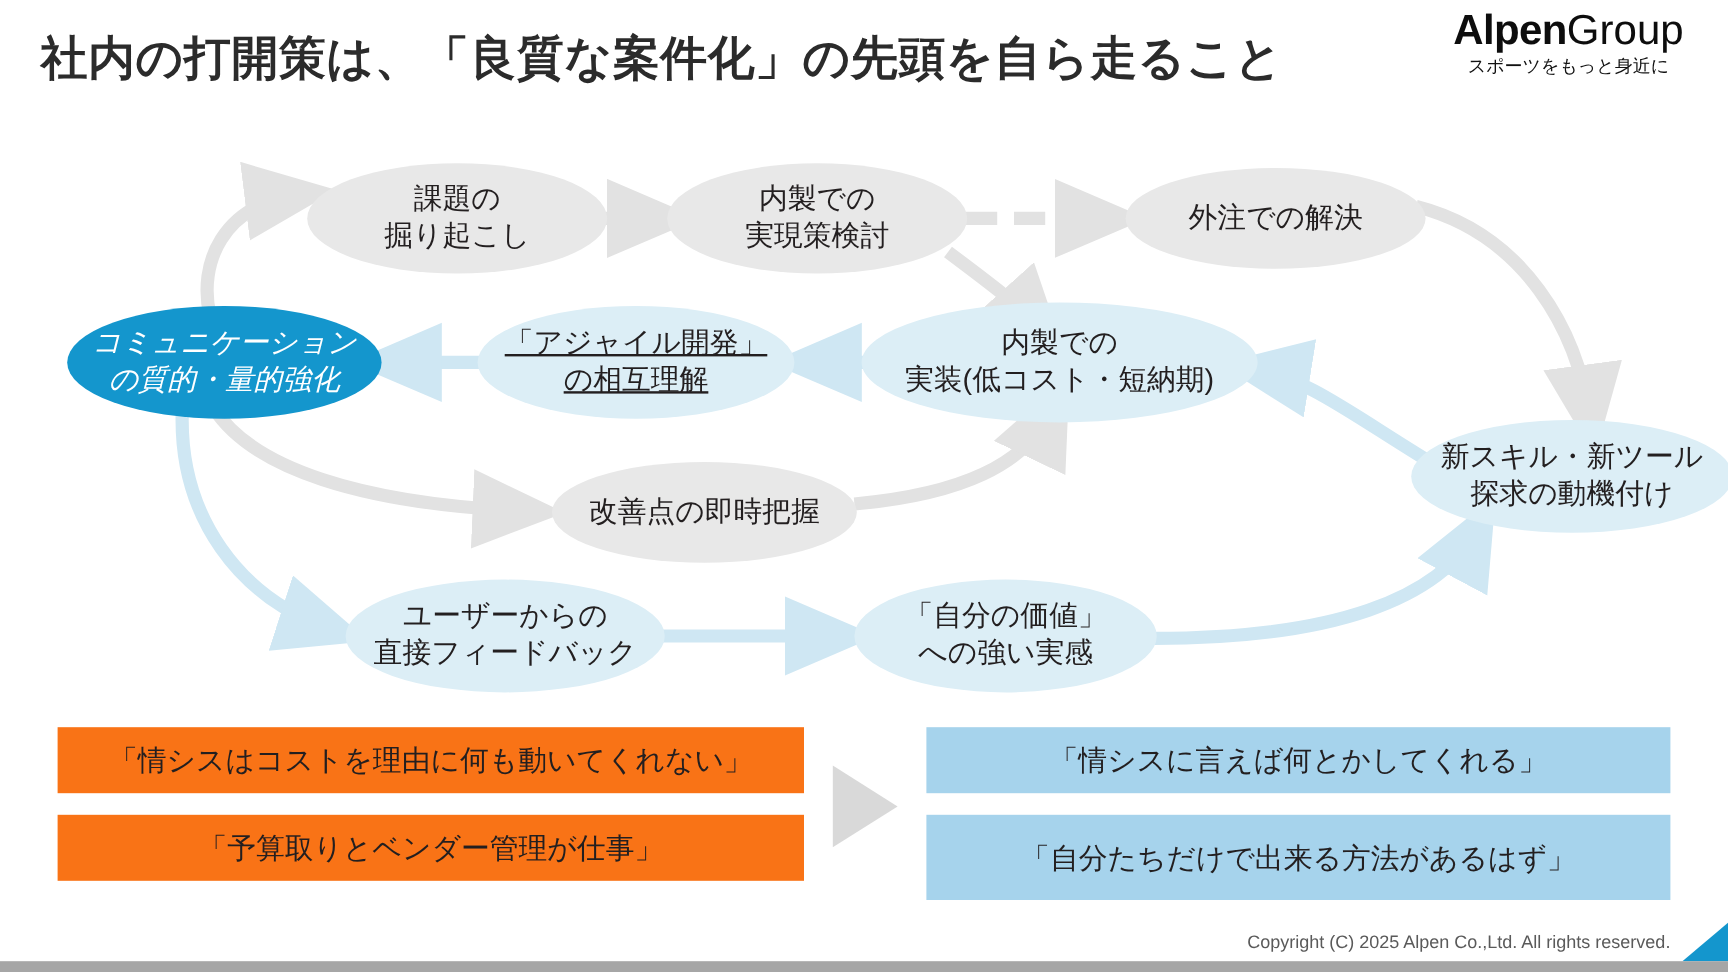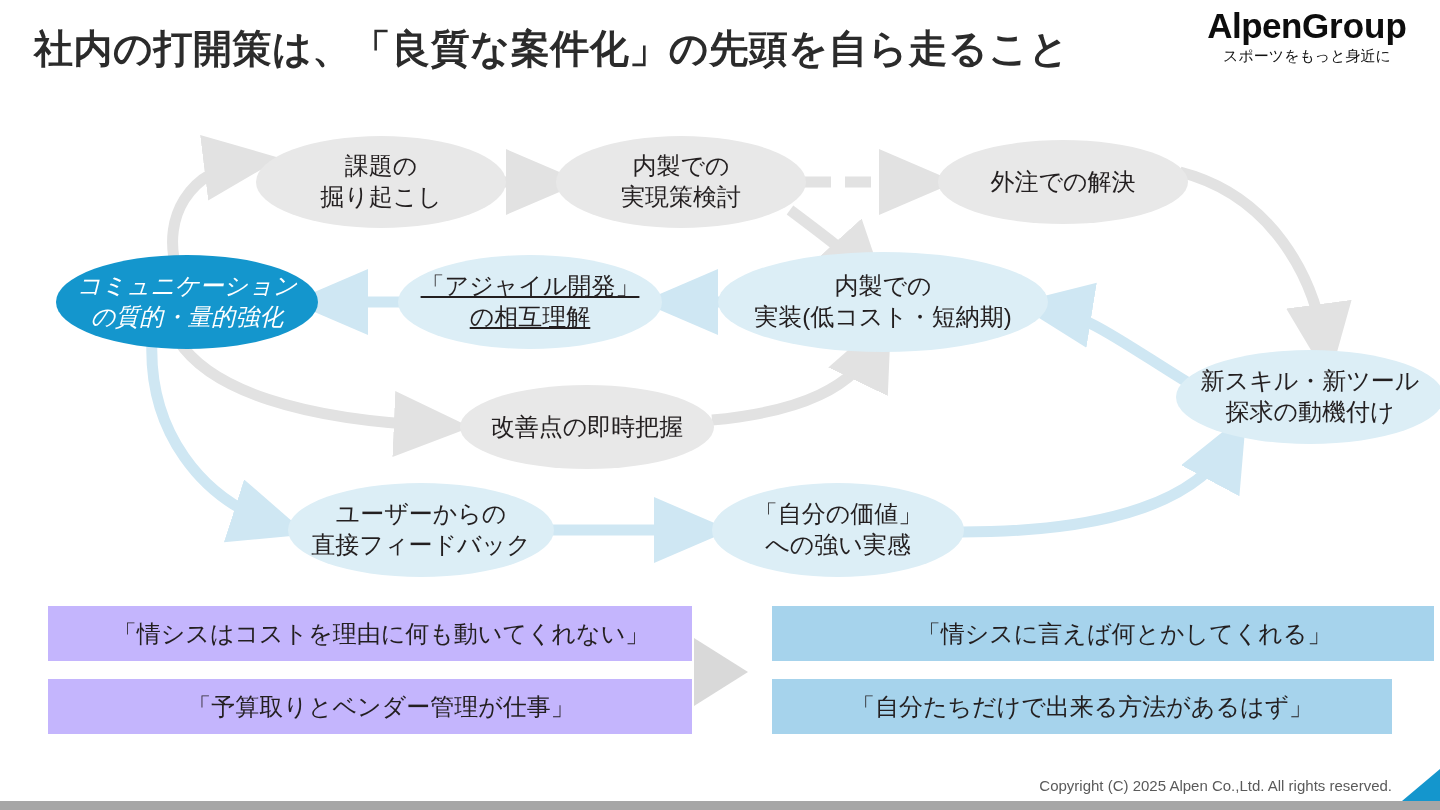--- a/index.html
+++ b/index.html
@@ -40,21 +40,21 @@
     line-height: 40px;
     white-space: nowrap;
     color: #0d0d0d;
   }
   #brand-logo .logo-alpen {
     font-weight: bold;
     letter-spacing: -0.5px;
     text-align: center;
   }
   #brand-logo .logo-group {
-    font-weight: bold;
+    font-weight: normal;
     letter-spacing: 0px;
   }
   #brand-logo .logo-tagline {
     font-size: 15px;
     line-height: 20px;
     margin-top: 0;
     color: #111111;
     white-space: nowrap;
   }
 
@@ -96,21 +96,21 @@
   }
   .cmp-box {
     position: absolute;
     display: flex;
     align-items: center;
     justify-content: center;
     font-size: 24px;
     color: #231f20;
     white-space: nowrap;
   }
-  .cmp-before { background: #c4b5fd; padding-left: 22px; }
+  .cmp-before { background: #f97316; }
   .cmp-after  { background: #a6d3ec; }
 
   #compare-arrow {
     position: absolute;
     left: 694px;
     top: 638px;
     width: 0;
     height: 0;
     border-left: 54px solid #d9d9d9;
     border-top: 34px solid transparent;
@@ -259,24 +259,24 @@
 </div>
 
 <div id="compare">
   <div class="cmp-box cmp-before" style="left:48px; top:10px; width:622px; height:55px;">
     <span>「情シスはコストを理由に何も動いてくれない」</span>
   </div>
   <div class="cmp-box cmp-before" style="left:48px; top:83px; width:622px; height:55px;">
     <span>「予算取りとベンダー管理が仕事」</span>
   </div>
 
-  <div class="cmp-box cmp-after" style="left:772px; top:10px; width:620px; height:55px;padding-left:42px;">
+  <div class="cmp-box cmp-after" style="left:772px; top:10px; width:620px; height:55px;">
     <span>「情シスに言えば何とかしてくれる」</span>
   </div>
-  <div class="cmp-box cmp-after" style="left:772px; top:83px; width:620px; height:55px;">
+  <div class="cmp-box cmp-after" style="left:772px; top:83px; width:620px; height:71px;">
     <span>「自分たちだけで出来る方法があるはず」</span>
   </div>
 </div>
 
 <div id="compare-arrow"></div>
 
 <div id="footer-copyright">Copyright (C) 2025  Alpen Co.,Ltd. All rights reserved.</div>
 <div id="footer-corner"></div>
 <div id="footer-bar"></div>
 

